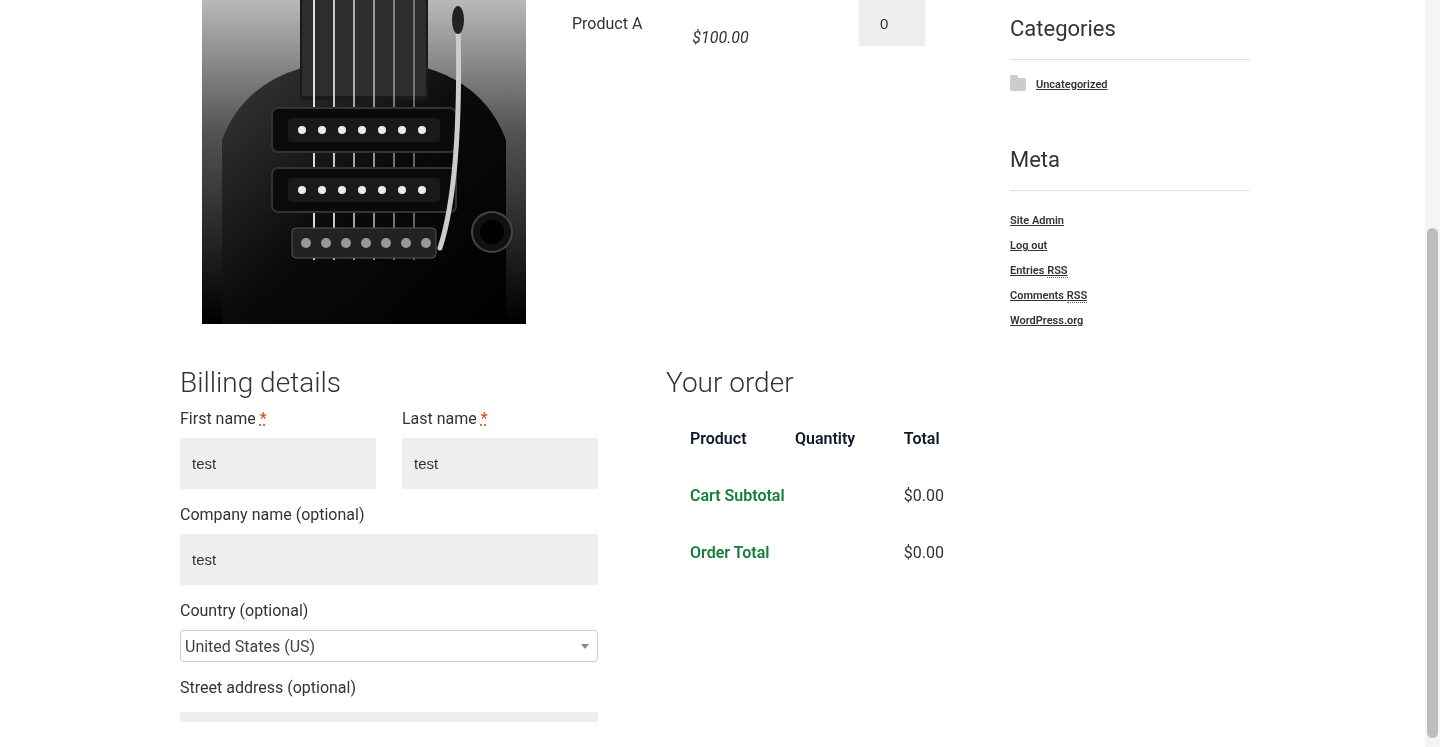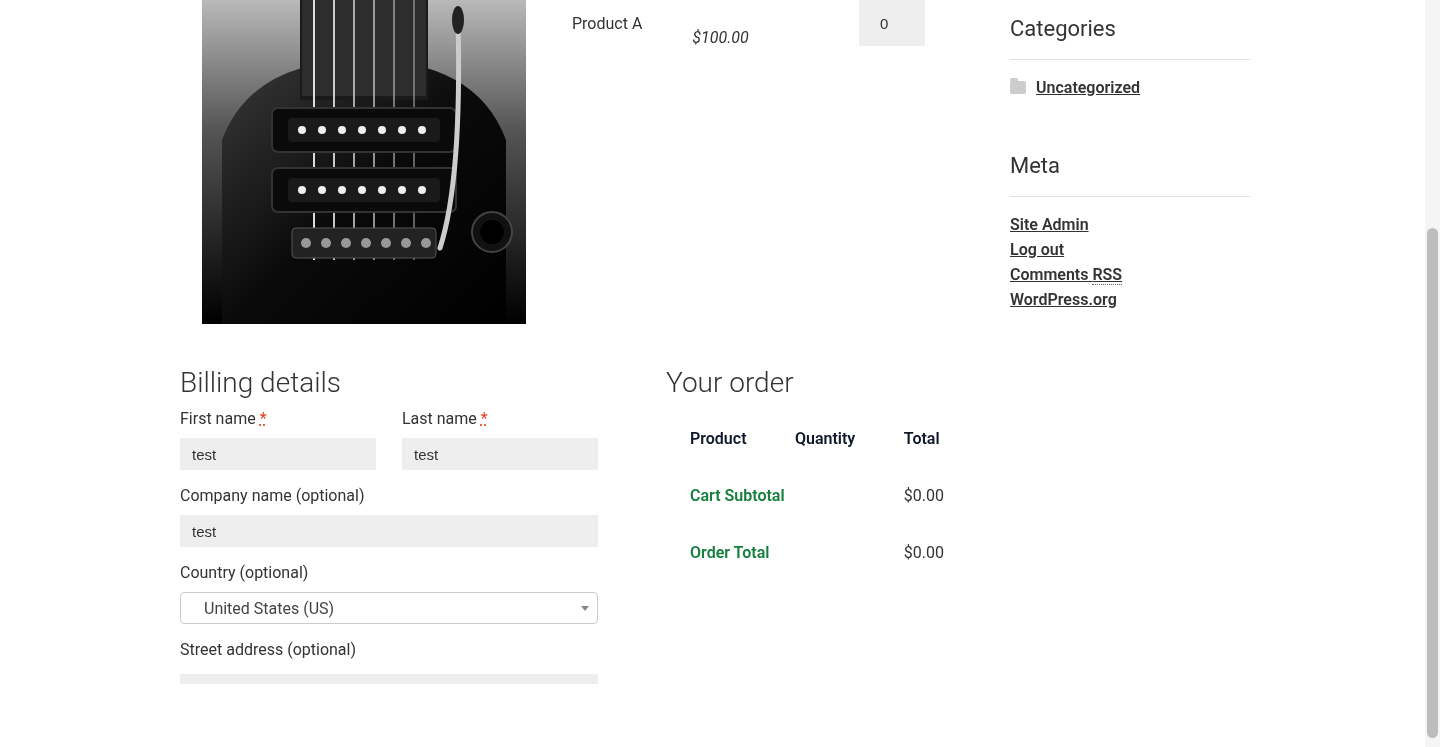--- a/index.html
+++ b/index.html
@@ -77,37 +77,37 @@
 .field.full { width: 100%; }
 .field label {
   display: block;
   font-size: 16px;
   color: #333;
   margin-bottom: 10px;
 }
 .required { color: #e2401c; text-decoration: underline dotted; }
 .field input[type="text"] {
   width: 100%;
-  height: 32px;
+  height: 51px;
   background: #eeeeee;
   border: none;
   padding: 0 12px;
   font-size: 15px;
   color: #333;
 }
 .select2 {
   width: 100%;
   height: 32px;
   border: 1px solid #ccc;
   border-radius: 4px;
   background: #fff;
   display: flex;
   align-items: center;
   justify-content: space-between;
-  padding: 0 8px 0 23px;
+  padding: 0 8px 0 4px;
   font-size: 16px;
   color: #444;
   cursor: pointer;
 }
 .select2 .arrow {
   width: 0; height: 0;
   border-left: 4px solid transparent;
   border-right: 4px solid transparent;
   border-top: 5px solid #888;
 }
@@ -147,21 +147,21 @@
   position: absolute;
   top: -3px; left: 0;
   width: 8px; height: 3px;
   background: #ccc;
   border-radius: 2px 2px 0 0;
 }
 .sidebar a {
   color: #333;
   text-decoration: underline;
   font-weight: 600;
-  font-size: 16px;
+  font-size: 11px;
 }
 .meta-list { list-style: none; }
 .meta-list li { margin-bottom: 6px; }
 .abbr { border-bottom: 1px dotted #666; }
 .scrollbar {
   position: fixed;
   right: 0; top: 0;
   width: 15px; height: 747px;
   background: #f5f5f5;
 }
@@ -310,20 +310,21 @@
       <div class="cat-item">
         <span class="folder-icon"></span>
         <a href="#">Uncategorized</a>
       </div>
 
       <h2 style="margin-top:56px;">Meta</h2>
       <div class="divider"></div>
       <ul class="meta-list">
         <li><a href="#">Site Admin</a></li>
         <li><a href="#">Log out</a></li>
+        <li><a href="#"><span>Entries </span><span class="abbr">RSS</span></a></li>
         <li><a href="#"><span>Comments </span><span class="abbr">RSS</span></a></li>
         <li><a href="#">WordPress.org</a></li>
       </ul>
     </aside>
   </div>
 
   <div class="scrollbar">
     <div class="scroll-thumb"></div>
   </div>
 </div>

